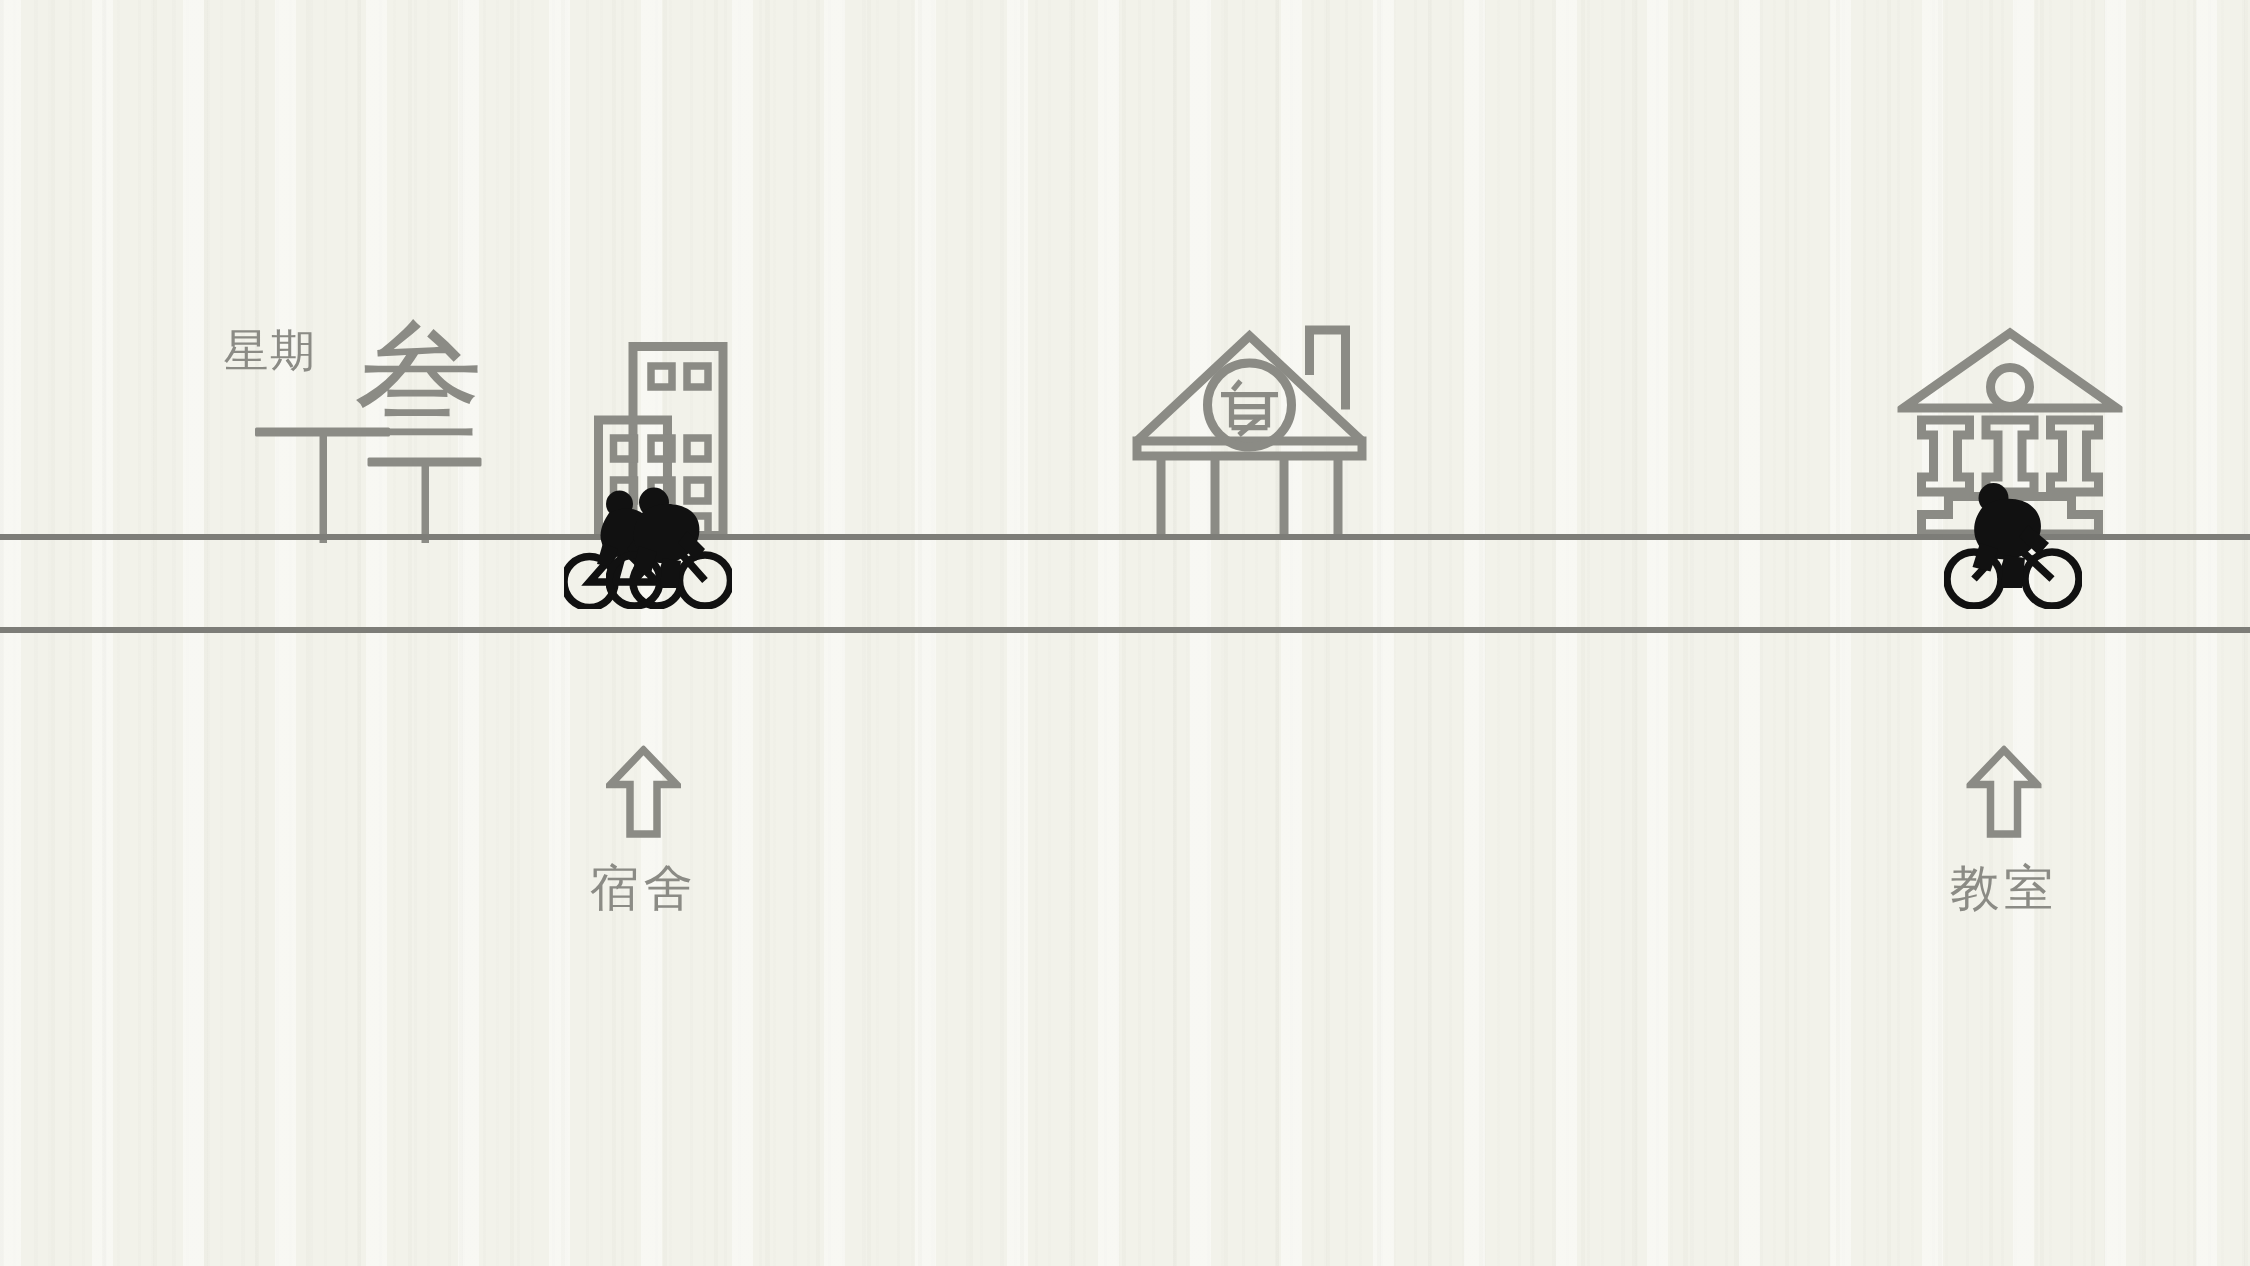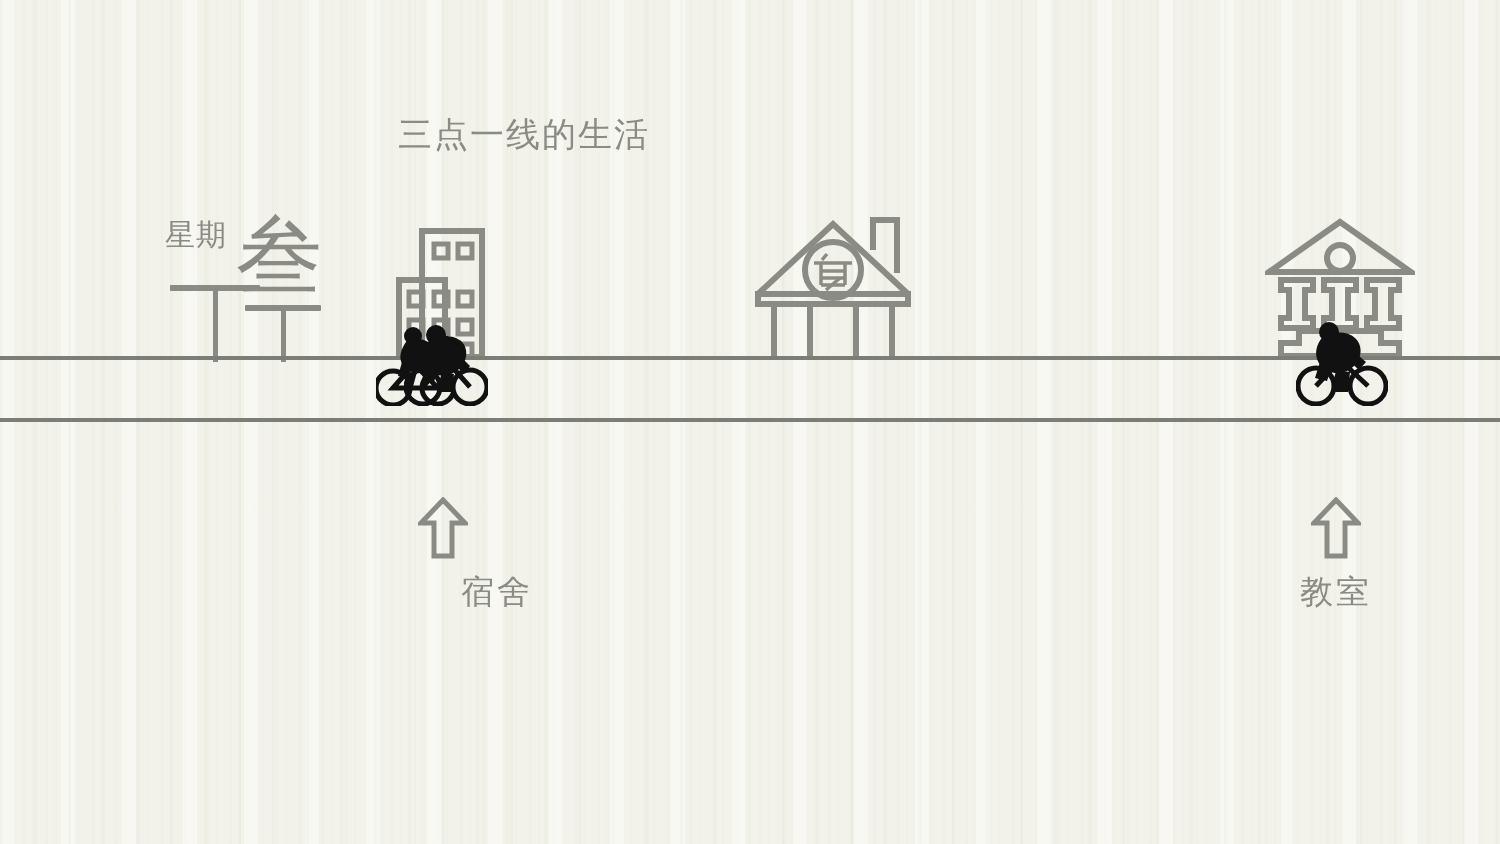--- a/index.html
+++ b/index.html
@@ -51,21 +51,21 @@
     left: 398px;
     top: 112px;
     font-size: 34px;
     letter-spacing: 2px;
     color: #8b8b85;
     white-space: nowrap;
     font-weight: 400;
   }
   .weekday-label {
     position: absolute;
-    left: 165px;
+    left: 149px;
     top: 220px;
     font-size: 30px;
     letter-spacing: 1px;
     color: #8b8b85;
     white-space: nowrap;
     line-height: 1;
   }
   .weekday-num {
     position: absolute;
     left: 236px;
@@ -117,21 +117,20 @@
   }
   .cyclist { position: absolute; }
 </style>
 </head>
 <body>
 
 <div id="stage">
 
   <div id="texture"></div>
 
-  <div class="title">三点一线的生活</div>
 
   <div class="weekday-label">星期</div>
   <div class="weekday-num">叁</div>
 
   <div class="signpost" style="left:170px; top:285px; width:100px; height:75px;">
     <div class="sign-bar" style="left:0px; top:0px; width:90px;"></div>
     <div class="sign-pole" style="left:43px; top:5px; height:72px;"></div>
   </div>
   <div class="signpost" style="left:245px; top:305px; width:100px; height:56px;">
     <div class="sign-bar" style="left:0px; top:0px; width:76px;"></div>
@@ -234,21 +233,21 @@
       <g fill="#111111">
         <circle cx="33" cy="12" r="10"></circle>
         <path d="M25 19 C19 27 18 38 25 46 C34 56 50 55 59 45 C67 36 66 24 59 18 C51 10 33 11 25 19 Z"></path>
         <path d="M24 42 L19 58 L31 61 L36 46 Z"></path>
         <path d="M56 30 L70 42 L63 50 L50 38 Z"></path>
         <path d="M40 50 L38 72 L52 72 L54 52 Z"></path>
       </g>
     </g>
   </svg>
 
-  <div class="dest" style="left:353px; top:497px;text-align:right;">
+  <div class="dest" style="left:339px; top:497px;">
     <svg class="arrow" width="50" height="62" viewBox="0 0 50 62">
       <path d="M25 3 L47 26 L34 26 L34 59 L16 59 L16 26 L3 26 Z" fill="none" stroke="#8b8b85" stroke-width="5" stroke-linejoin="miter"></path>
     </svg>
     <span class="dest-label">宿舍</span>
   </div>
 
 
   <div class="dest" style="left:1246px; top:497px;text-align:center;">
     <svg class="arrow" width="50" height="62" viewBox="0 0 50 62">
       <path d="M25 3 L47 26 L34 26 L34 59 L16 59 L16 26 L3 26 Z" fill="none" stroke="#8b8b85" stroke-width="5" stroke-linejoin="miter"></path>

